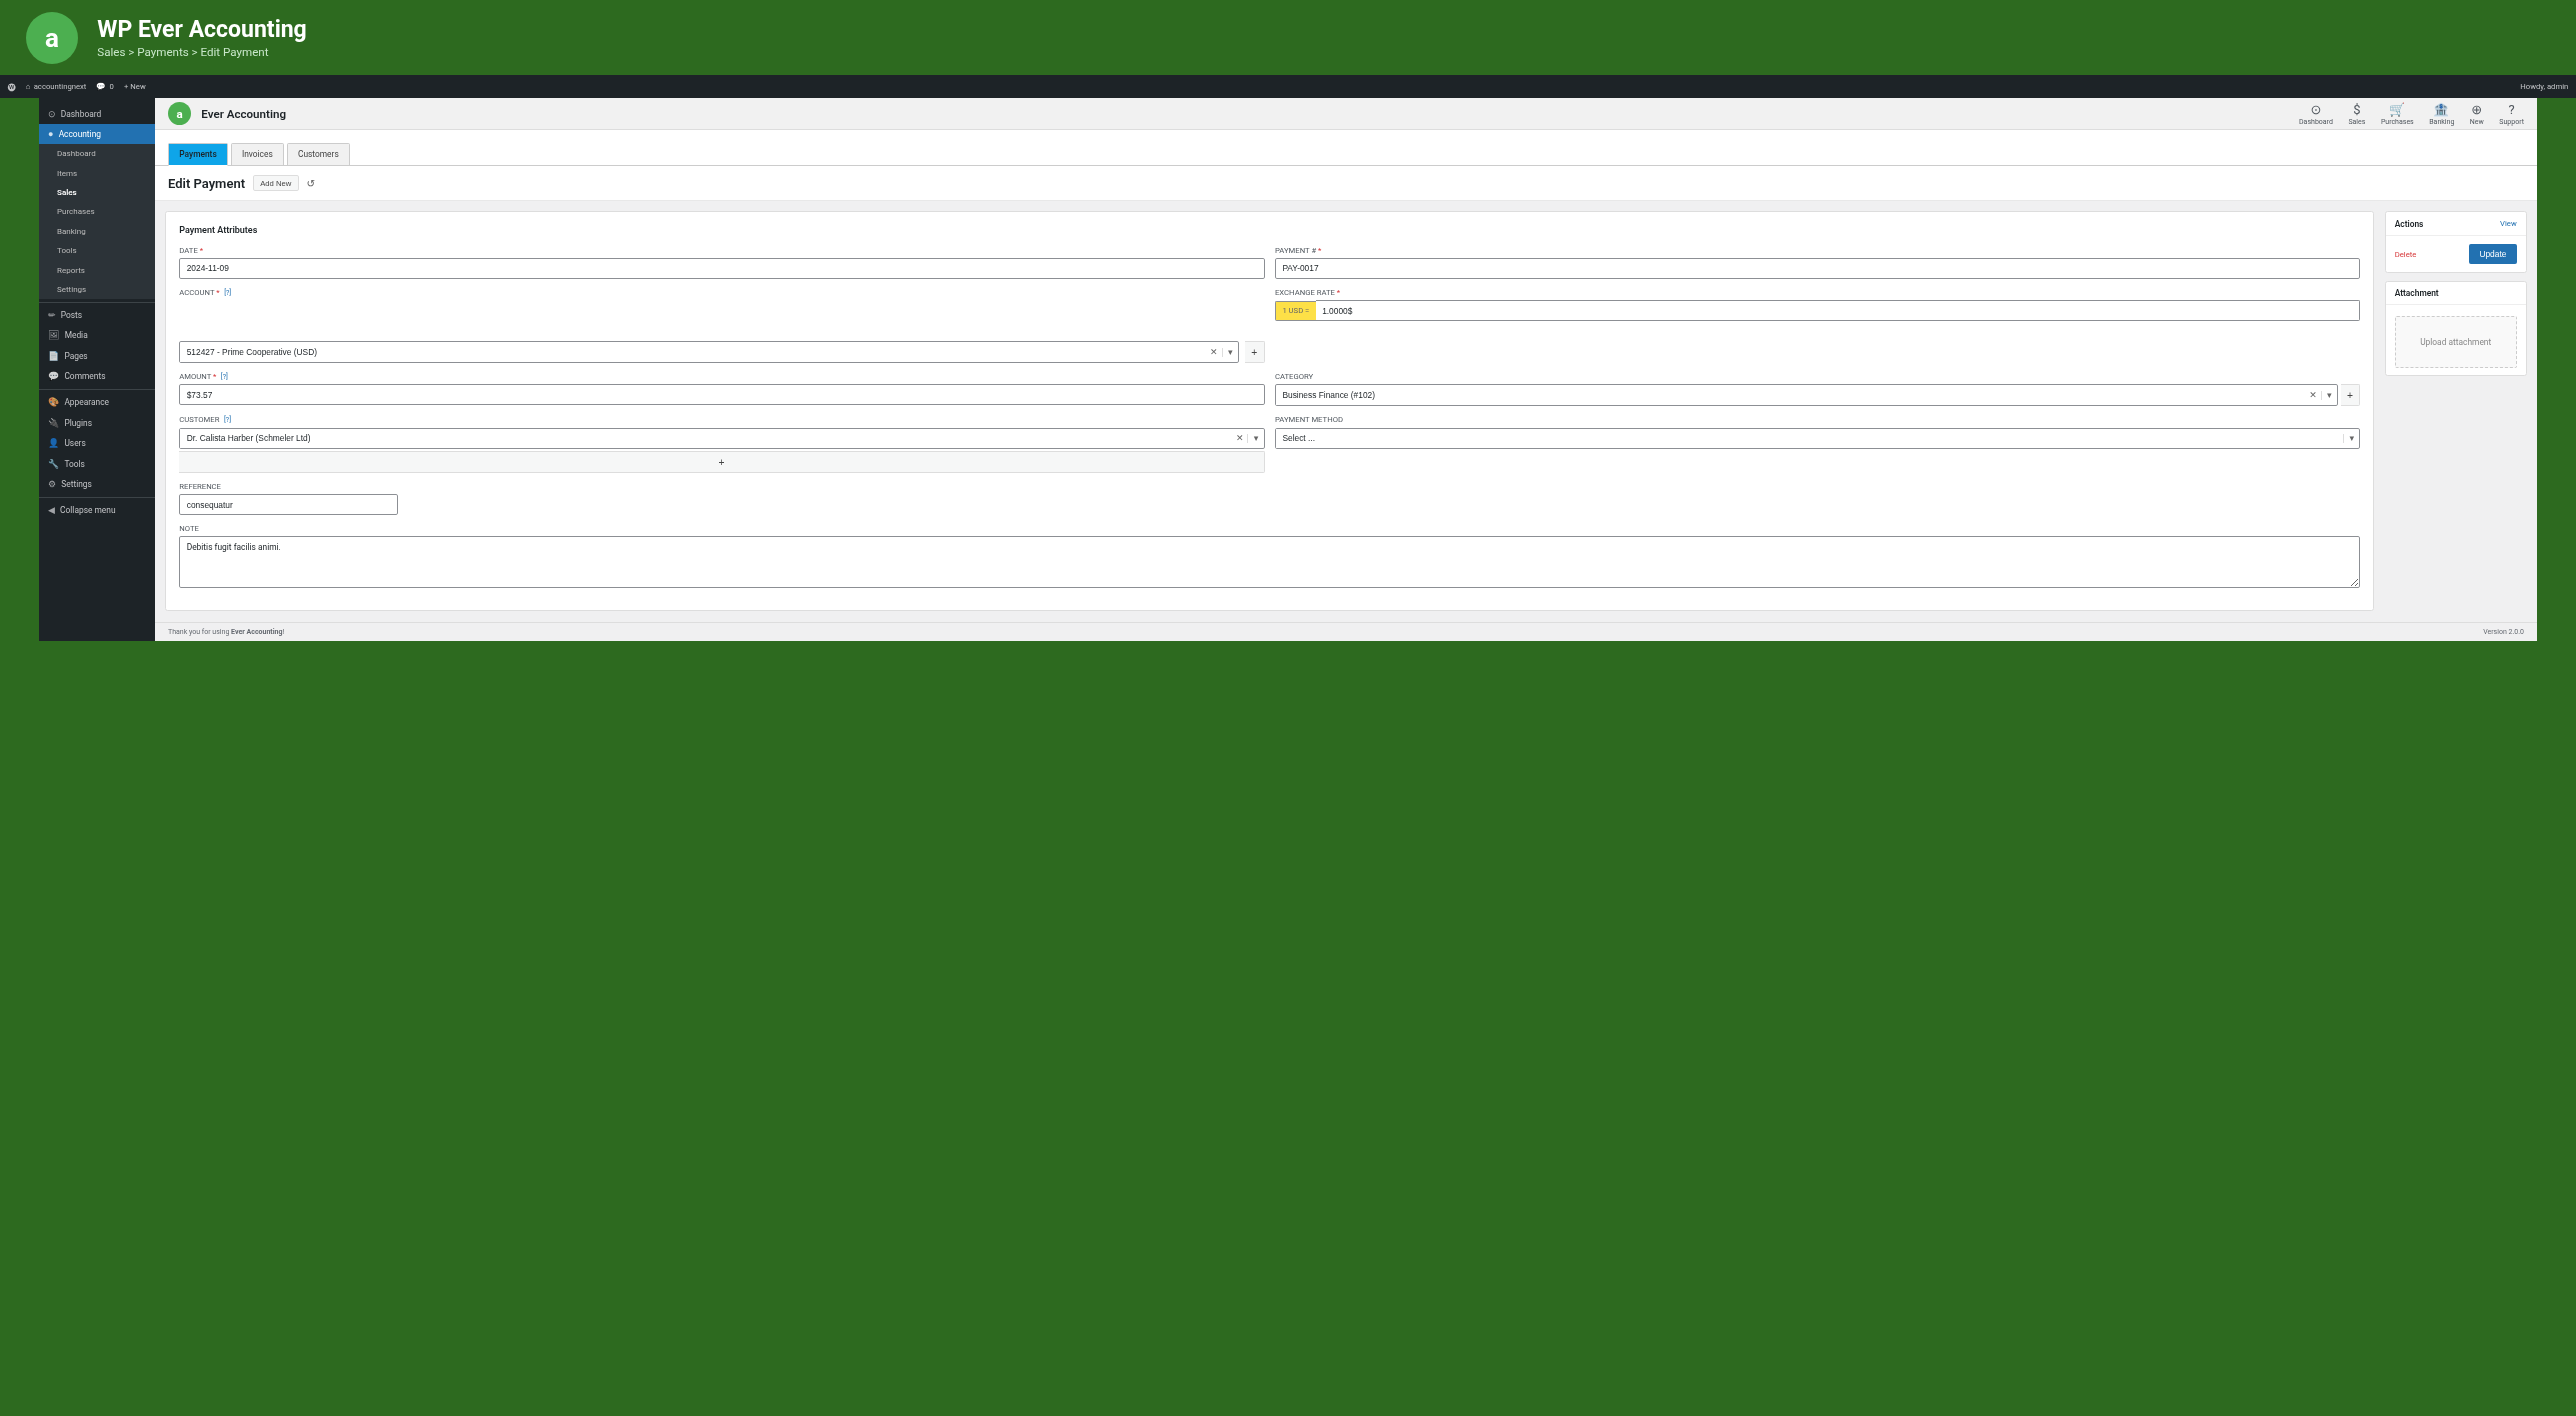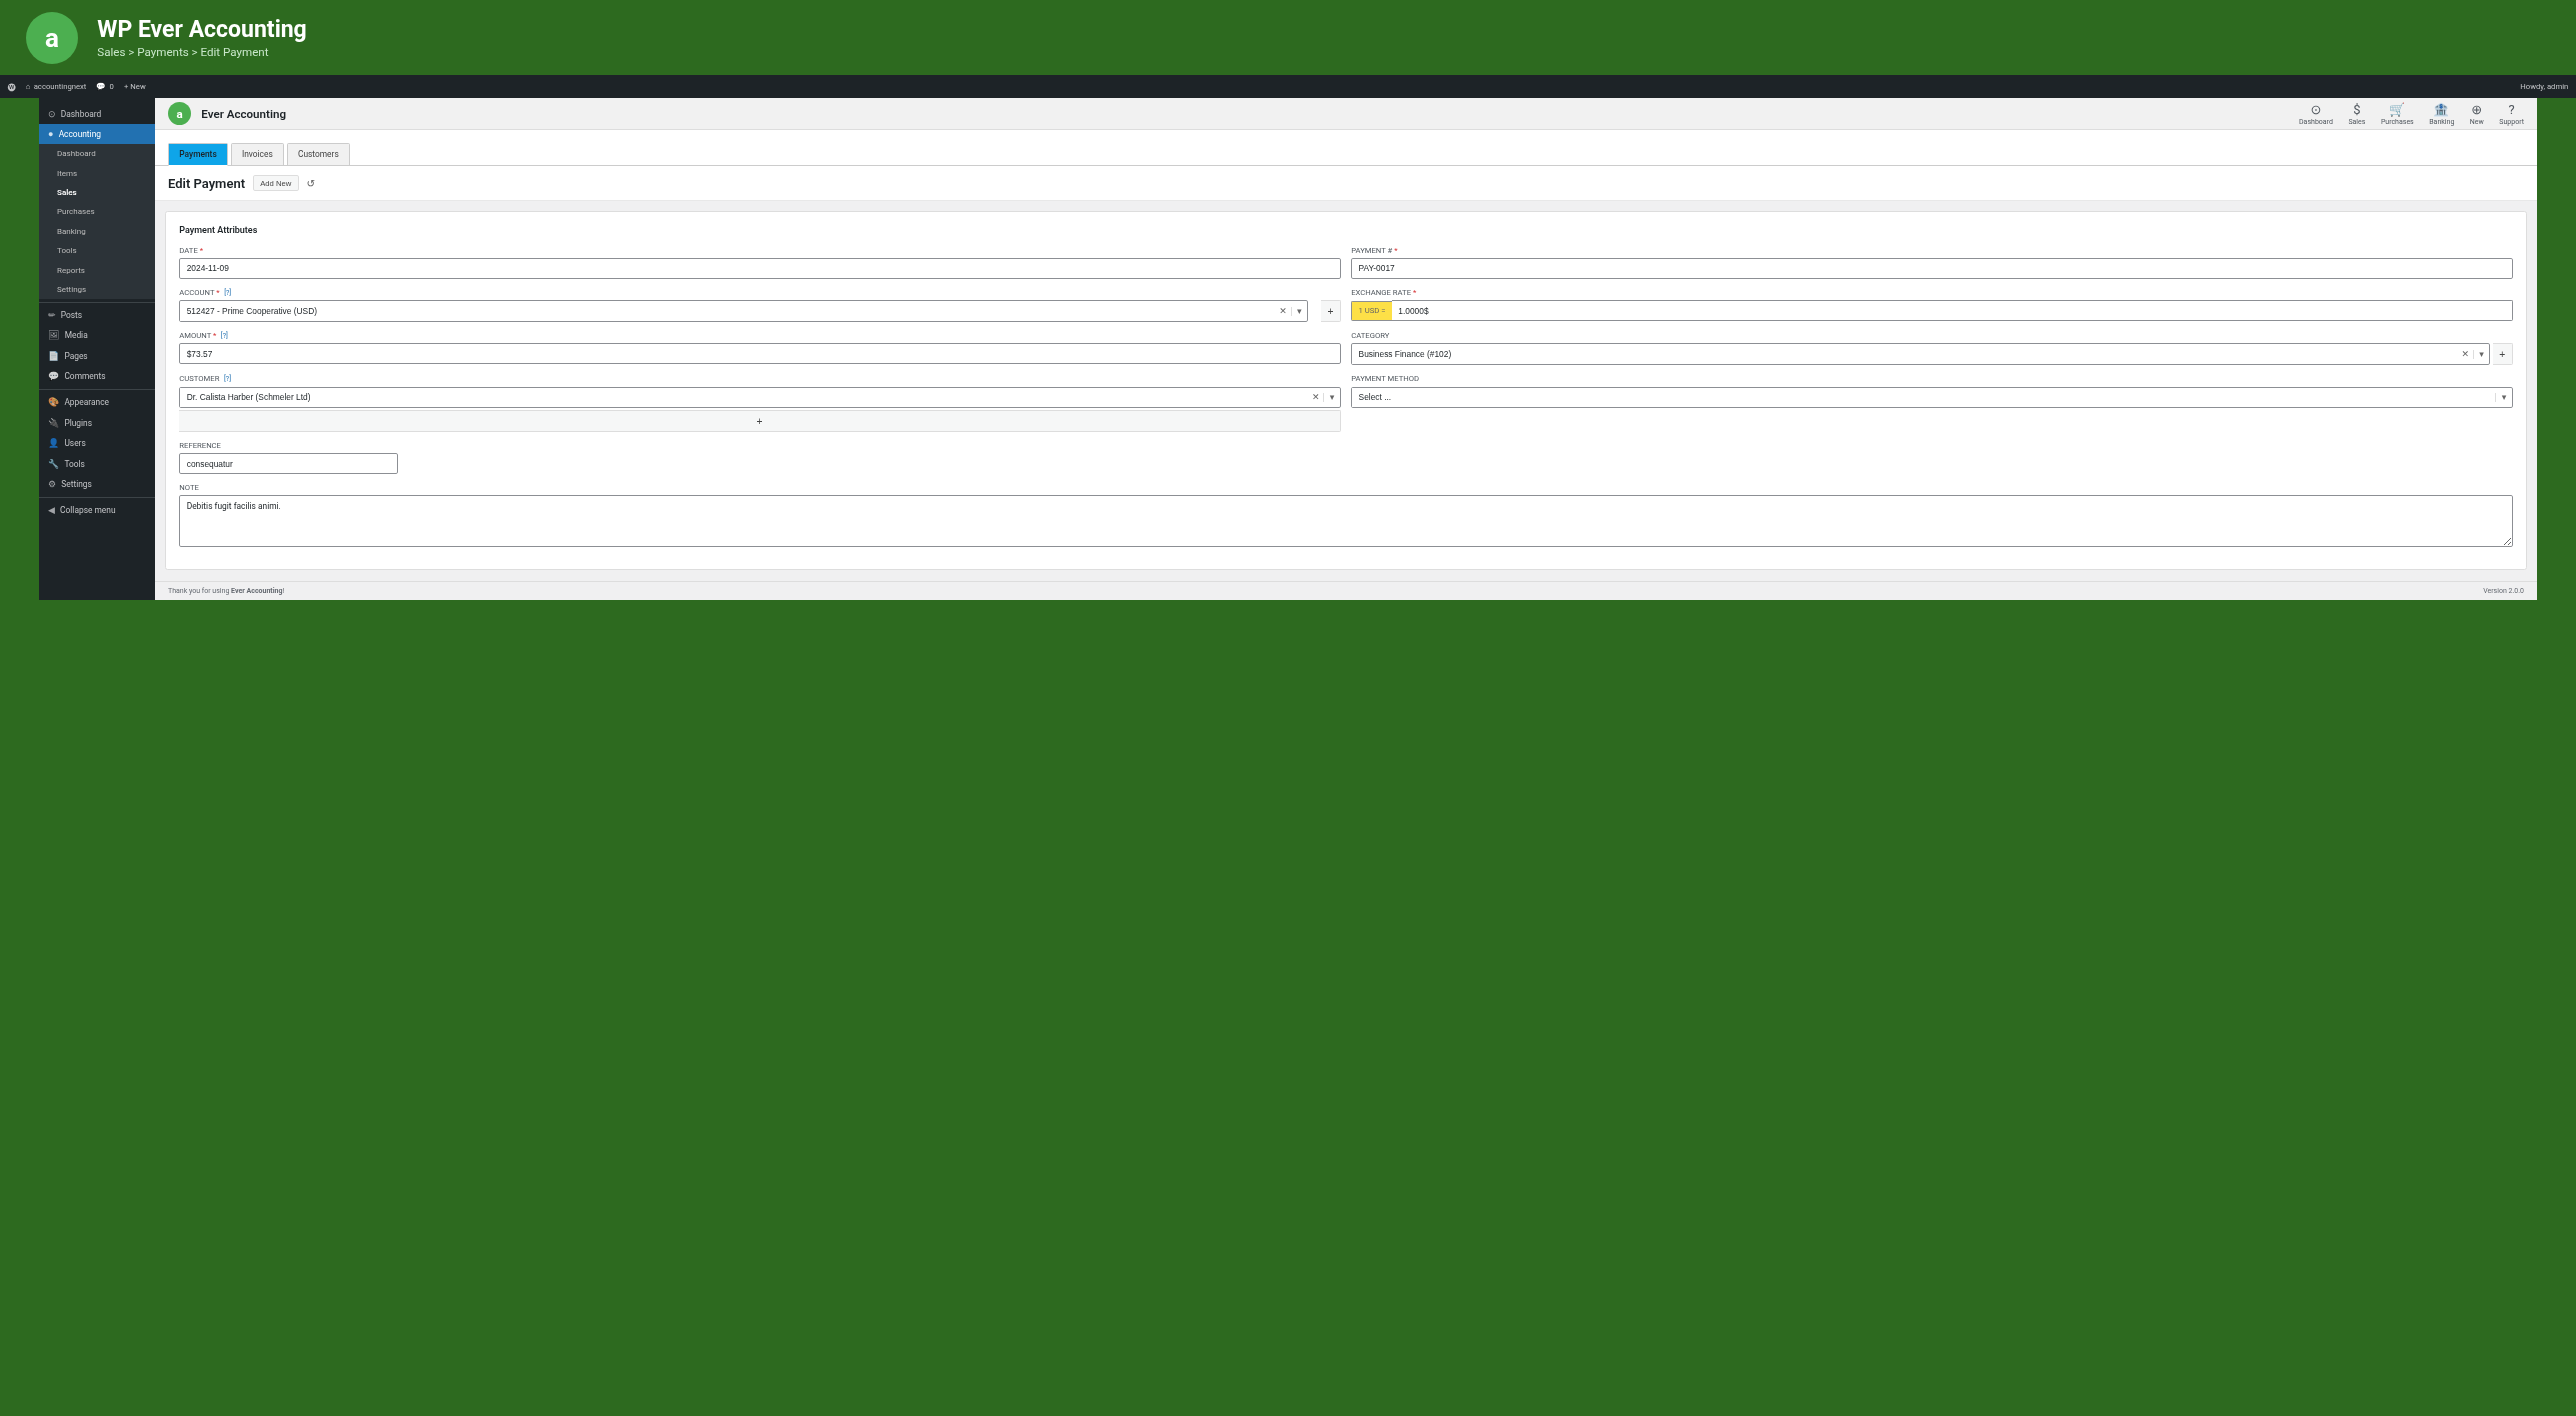--- a/index.html
+++ b/index.html
@@ -488,21 +488,21 @@
           </div>
         </div>
 
         <div class="form-row">
           <div class="form-field">
             <label class="form-label">
               <span>ACCOUNT</span>
               <span class="required"> *</span>
               <span class="info">[?]</span>
             </label>
-            <div style="display:flex; gap:13px;">
+            <div style="display:flex; gap:6px;margin-top:41px;">
               <div class="form-select-wrapper" style="flex:1;">
                 <select class="form-select">
                   <option>512427 - Prime Cooperative (USD)</option>
                 </select>
                 <span class="select-clear">✕</span>
                 <span class="select-arrow">▼</span>
               </div>
               <button class="select-add-btn">+</button>
             </div>
           </div>
@@ -578,20 +578,47 @@
         </div>
 
         <div class="form-row">
           <div class="form-field">
             <label class="form-label">NOTE</label>
             <textarea class="form-textarea" style="">Debitis fugit facilis animi.</textarea>
           </div>
         </div>
       </div>
 
+      <div class="side-panels">
+
+        <div class="side-panel">
+          <div class="side-panel-header">
+            <span class="side-panel-title">Actions</span>
+            <a class="side-panel-link">View</a>
+          </div>
+          <div class="side-panel-body">
+            <div class="actions-row">
+              <a class="delete-link">Delete</a>
+              <button class="update-btn">Update</button>
+            </div>
+          </div>
+        </div>
+
+        <div class="side-panel">
+          <div class="side-panel-header">
+            <span class="side-panel-title">Attachment</span>
+          </div>
+          <div class="side-panel-body">
+            <div class="attachment-area">
+              <span>Upload attachment</span>
+            </div>
+          </div>
+        </div>
+
+      </div>
 
     </div>
 
     <div class="footer">
       <span>
         <span>Thank you for using</span>
         <strong>Ever Accounting</strong>!
       </span>
       <span>Version 2.0.0</span>
     </div>

